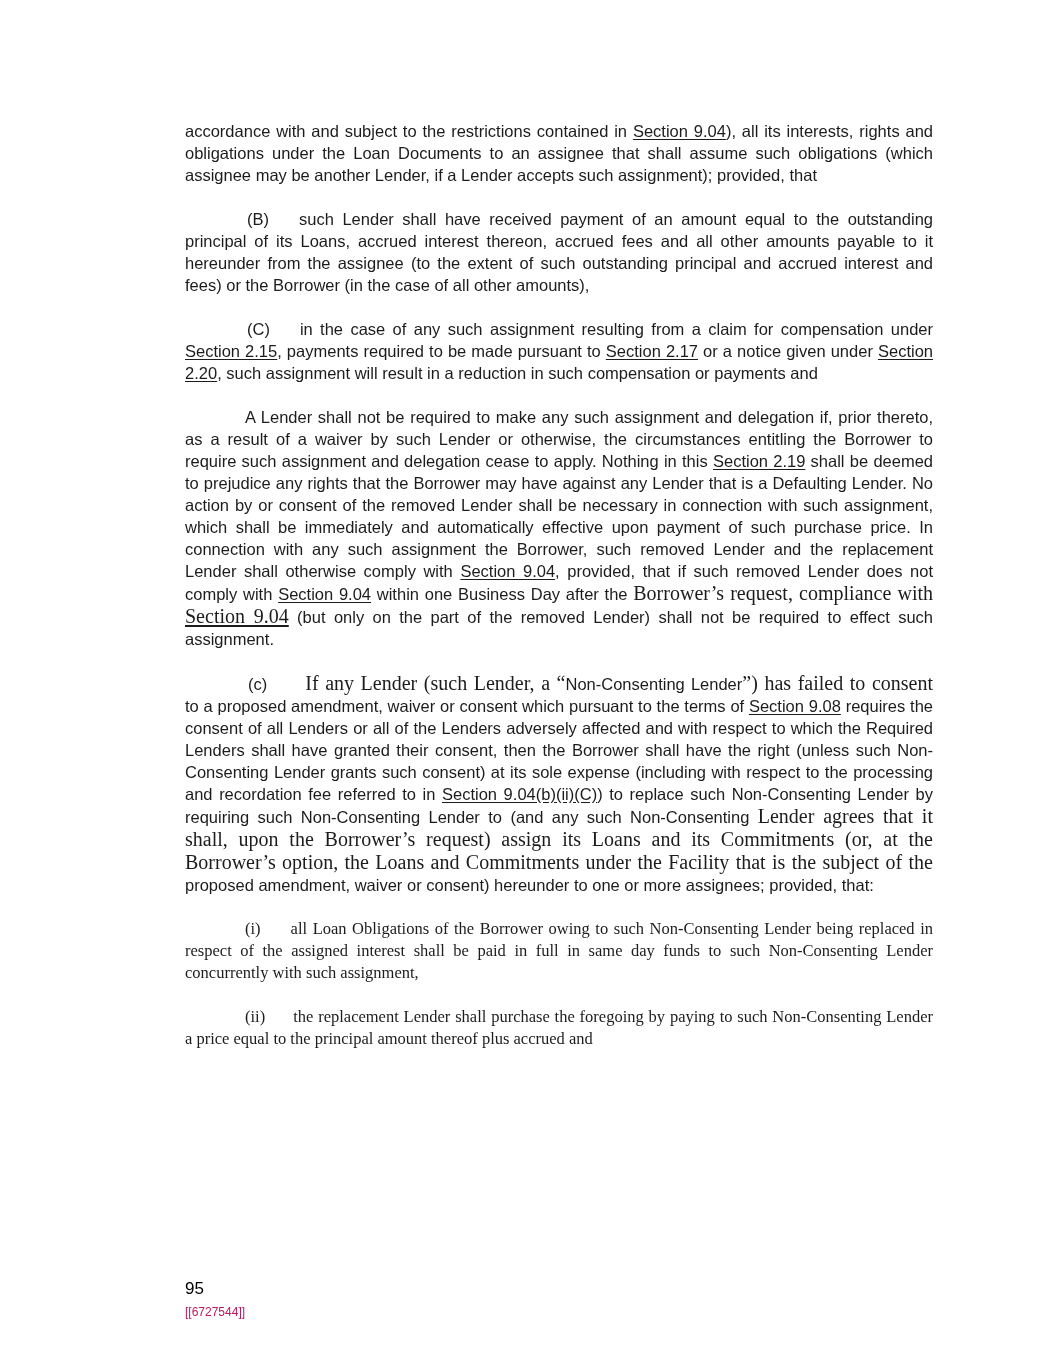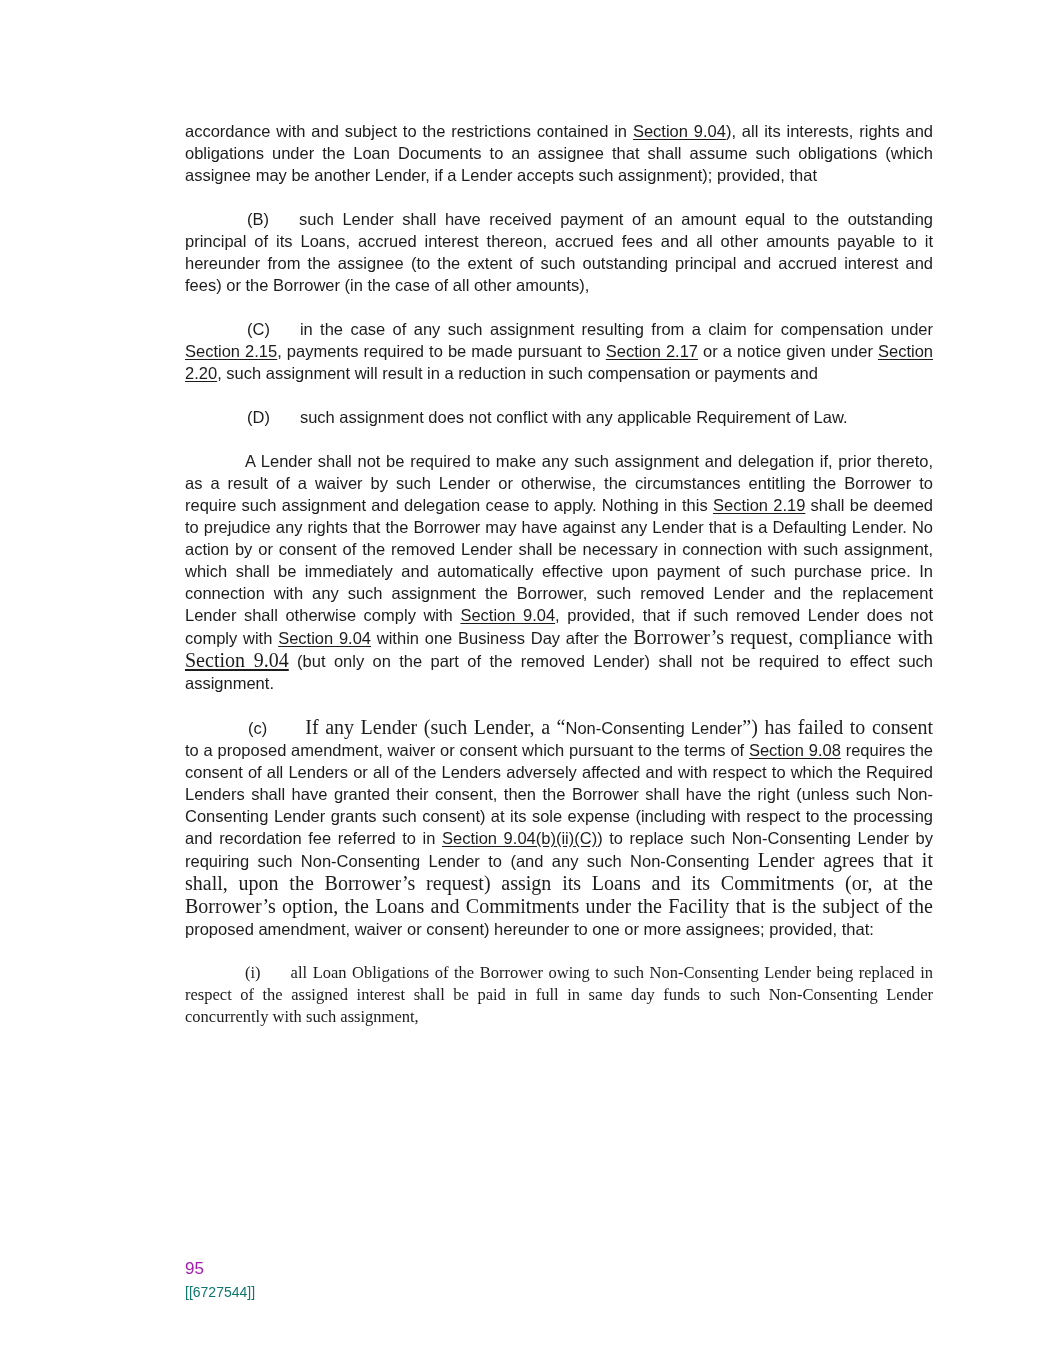--- a/index.html
+++ b/index.html
@@ -48,39 +48,40 @@
   .gap { display: inline-block; height: 1px; }
 
   .footer {
     position: absolute;
     left: 185px;
     top: 1258px;
   }
   .page-number {
     font-size: 17px;
     line-height: 22px;
-    color: #a21caf;
+    color: #000000;
+    margin-top: 20px;
   }
   .doc-id {
-    font-size: 14px;
+    font-size: 12px;
     line-height: 16px;
     margin-top: 4px;
-    color: #0f766e;
+    color: #be185d;
   }
 </style>
 </head>
 <body>
 
 <div class="page">
   <div class="content">
       <p class="p-main"><span>accordance with and subject to the restrictions contained in </span><span class="u">Section 9.04</span><span>), all its interests, rights and obligations under the Loan Documents to an assignee that shall assume such obligations (which assignee may be another Lender, if a Lender accepts such assignment); provided, that</span></p>
       <p class="p-item"><span>(B)</span><span class="gap" style="width: 30px;"></span><span>such Lender shall have received payment of an amount equal to the outstanding principal of its Loans, accrued interest thereon, accrued fees and all other amounts payable to it hereunder from the assignee (to the extent of such outstanding principal and accrued interest and fees) or the Borrower (in the case of all other amounts),</span></p>
       <p class="p-item"><span>(C)</span><span class="gap" style="width: 30px;"></span><span>in the case of any such assignment resulting from a claim for compensation under </span><span class="u">Section 2.15</span><span>, payments required to be made pursuant to </span><span class="u">Section 2.17</span><span> or a notice given under </span><span class="u">Section 2.20</span><span>, such assignment will result in a reduction in such compensation or payments and</span></p>
-      <p class="p-item"><span>(D)</span><span class="gap" style="width: 30px;"></span><span>such assignment does not conflict with any applicable Requirement of Law.</span></p>
       <p class="p-sub"><span>A Lender shall not be required to make any such assignment and delegation if, prior thereto, as a result of a waiver by such Lender or otherwise, the circumstances entitling the Borrower to require such assignment and delegation cease to apply. Nothing in this </span><span class="u">Section 2.19</span><span> shall be deemed to prejudice any rights that the Borrower may have against any Lender that is a Defaulting Lender. No action by or consent of the removed Lender shall be necessary in connection with such assignment, which shall be immediately and automatically effective upon payment of such purchase price. In connection with any such assignment the Borrower, such removed Lender and the replacement Lender shall otherwise comply with </span><span class="u">Section 9.04</span><span>, provided, that if such removed Lender does not comply with </span><span class="u">Section 9.04</span><span> within one Business Day after the </span><span class="serif">Borrower’s request, compliance with </span><span class="u serif">Section 9.04</span><span> (but only on the part of the removed Lender) shall not be required to effect such assignment.</span></p>
       <p class="p-c"><span>(c)</span><span class="gap" style="width: 38px;"></span><span class="serif">If any Lender (such Lender, a “</span><span>Non-Consenting Lender</span><span class="serif">”) has failed to consent </span><span>to a proposed amendment, waiver or consent which pursuant to the terms of </span><span class="u">Section 9.08</span><span> requires the consent of all Lenders or all of the Lenders adversely affected and with respect to which the Required Lenders shall have granted their consent, then the Borrower shall have the right (unless such Non-Consenting Lender grants such consent) at its sole expense (including with respect to the processing and recordation fee referred to in </span><span class="u">Section 9.04(b)(ii)(C)</span><span>) to replace such Non-Consenting Lender by requiring such Non-Consenting Lender to (and any such Non-Consenting </span><span class="serif">Lender agrees that it shall, upon the Borrower’s request) assign its Loans and its Commitments (or, at the Borrower’s option, the Loans and Commitments under the Facility that is the subject of the </span><span>proposed amendment, waiver or consent) hereunder to one or more assignees; provided, that:</span></p>
       <p class="p-rom"><span>(i)</span><span class="gap" style="width: 30px;"></span><span>all Loan Obligations of the Borrower owing to such Non-Consenting Lender being replaced in respect of the assigned interest shall be paid in full in same day funds to such Non-Consenting Lender concurrently with such assignment,</span></p>
+      <p class="p-rom"><span>(ii)</span><span class="gap" style="width: 28px;"></span><span>the replacement Lender shall purchase the foregoing by paying to such Non-Consenting Lender a price equal to the principal amount thereof plus accrued and</span></p>
     </div>
   <div class="footer">
     <div class="page-number">95</div>
     <div class="doc-id">[[6727544]]</div>
   </div>
 </div>
 
 </body></html>

